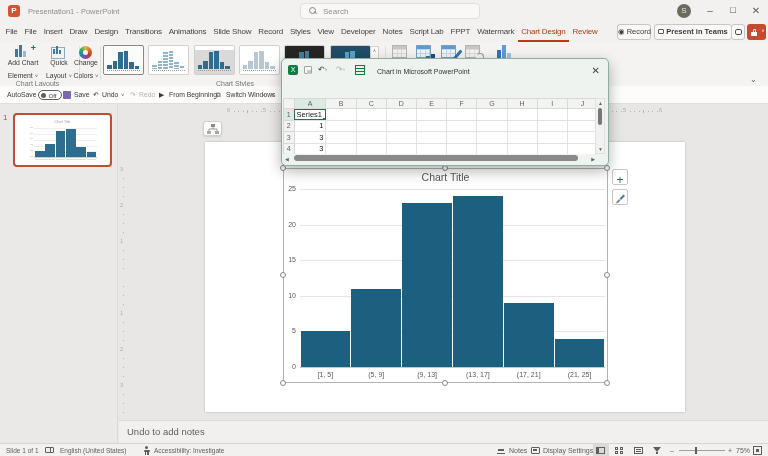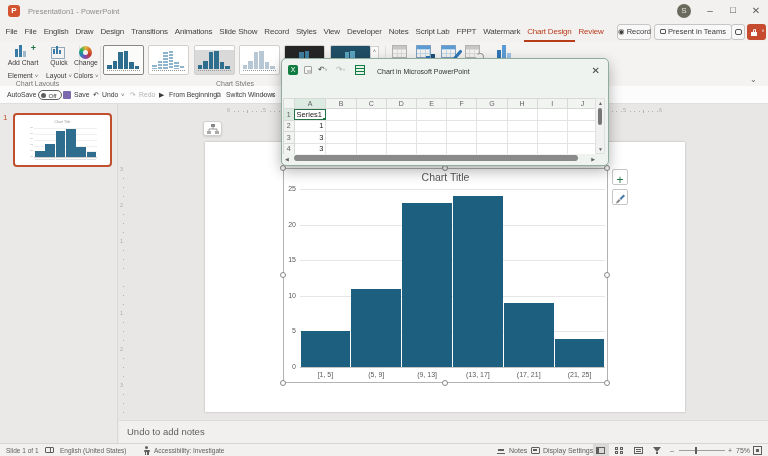--- a/index.html
+++ b/index.html
@@ -88,49 +88,53 @@
 .scroll-arrow { position:absolute; font-size:5px; color:#666; }
 </style>
 </head>
 <body>
 
 <div id="app">
 
   <div class="abs" id="titlebar">
     <div class="abs" id="ppt-icon">P</div>
     <div class="abs" id="title-text">Presentation1 - PowerPoint</div>
+    <div class="abs" id="search-box">
+      <span class="mag"></span>
+      <span class="ph">Search</span>
+    </div>
     <div class="abs" id="avatar">S</div>
     <div class="abs winctl" style="left:702px;">–</div>
     <div class="abs winctl" style="left:725px; font-size:8px;">☐</div>
     <div class="abs winctl" style="left:748px;">✕</div>
   </div>
 
   <div class="abs" id="menubar">
     <div id="tabs">
         <div class="tab">File</div>
         <div class="tab">File</div>
-        <div class="tab">English</div>
+        <div class="tab">Insert</div>
         <div class="tab">Draw</div>
         <div class="tab">Design</div>
         <div class="tab">Transitions</div>
         <div class="tab">Animations</div>
         <div class="tab">Slide Show</div>
         <div class="tab">Record</div>
         <div class="tab">Styles</div>
         <div class="tab">View</div>
         <div class="tab">Developer</div>
         <div class="tab">Notes</div>
         <div class="tab">Script Lab</div>
         <div class="tab">FPPT</div>
         <div class="tab">Watermark</div>
         <div class="tab accent active">Chart Design</div>
         <div class="tab accent">Review</div>
       </div>
     <div class="abs mbtn" style="left:617px; width:34px; font-size:7.5px;"><span style="color:#3b3a39;">◉</span> <span>Record</span></div>
-    <div class="abs mbtn" style="left:654px; width:78px; font-size:7.5px;"><span style="display:inline-block; width:6px; height:5px; border:1px solid #555; border-radius:1px; margin-right:2px;"></span><span>Present in Teams</span></div>
+    <div class="abs mbtn" style="left:654px; width:78px; font-size:7.5px;font-weight:bold;"><span style="display:inline-block; width:6px; height:5px; border:1px solid #555; border-radius:1px; margin-right:2px;"></span><span>Present in Teams</span></div>
     <div class="abs mbtn" style="left:731px; width:14px;"><span style="display:inline-block; width:7px; height:6px; border:1px solid #555; border-radius:2px; margin-top:4px;"></span></div>
     <div class="abs" style="left:747px; top:2px; width:19px; height:16px; background:#c64a2e; border-radius:3px;">
       <span style="position:absolute; left:4px; top:8px; width:6px; height:4px; background:#fff; border-radius:0.5px;"></span>
       <span style="position:absolute; left:5.5px; top:5px; width:3px; height:3px; border:1px solid #fff; border-bottom:none; border-radius:2px 2px 0 0;"></span>
       <span style="position:absolute; right:1.5px; top:4px; font-size:5px; color:#fff;">˅</span>
     </div>
   </div>
 
   <div class="abs" id="ribbon">
     <div class="abs bigbtn" style="left:4px; top:3px; width:38px;">

